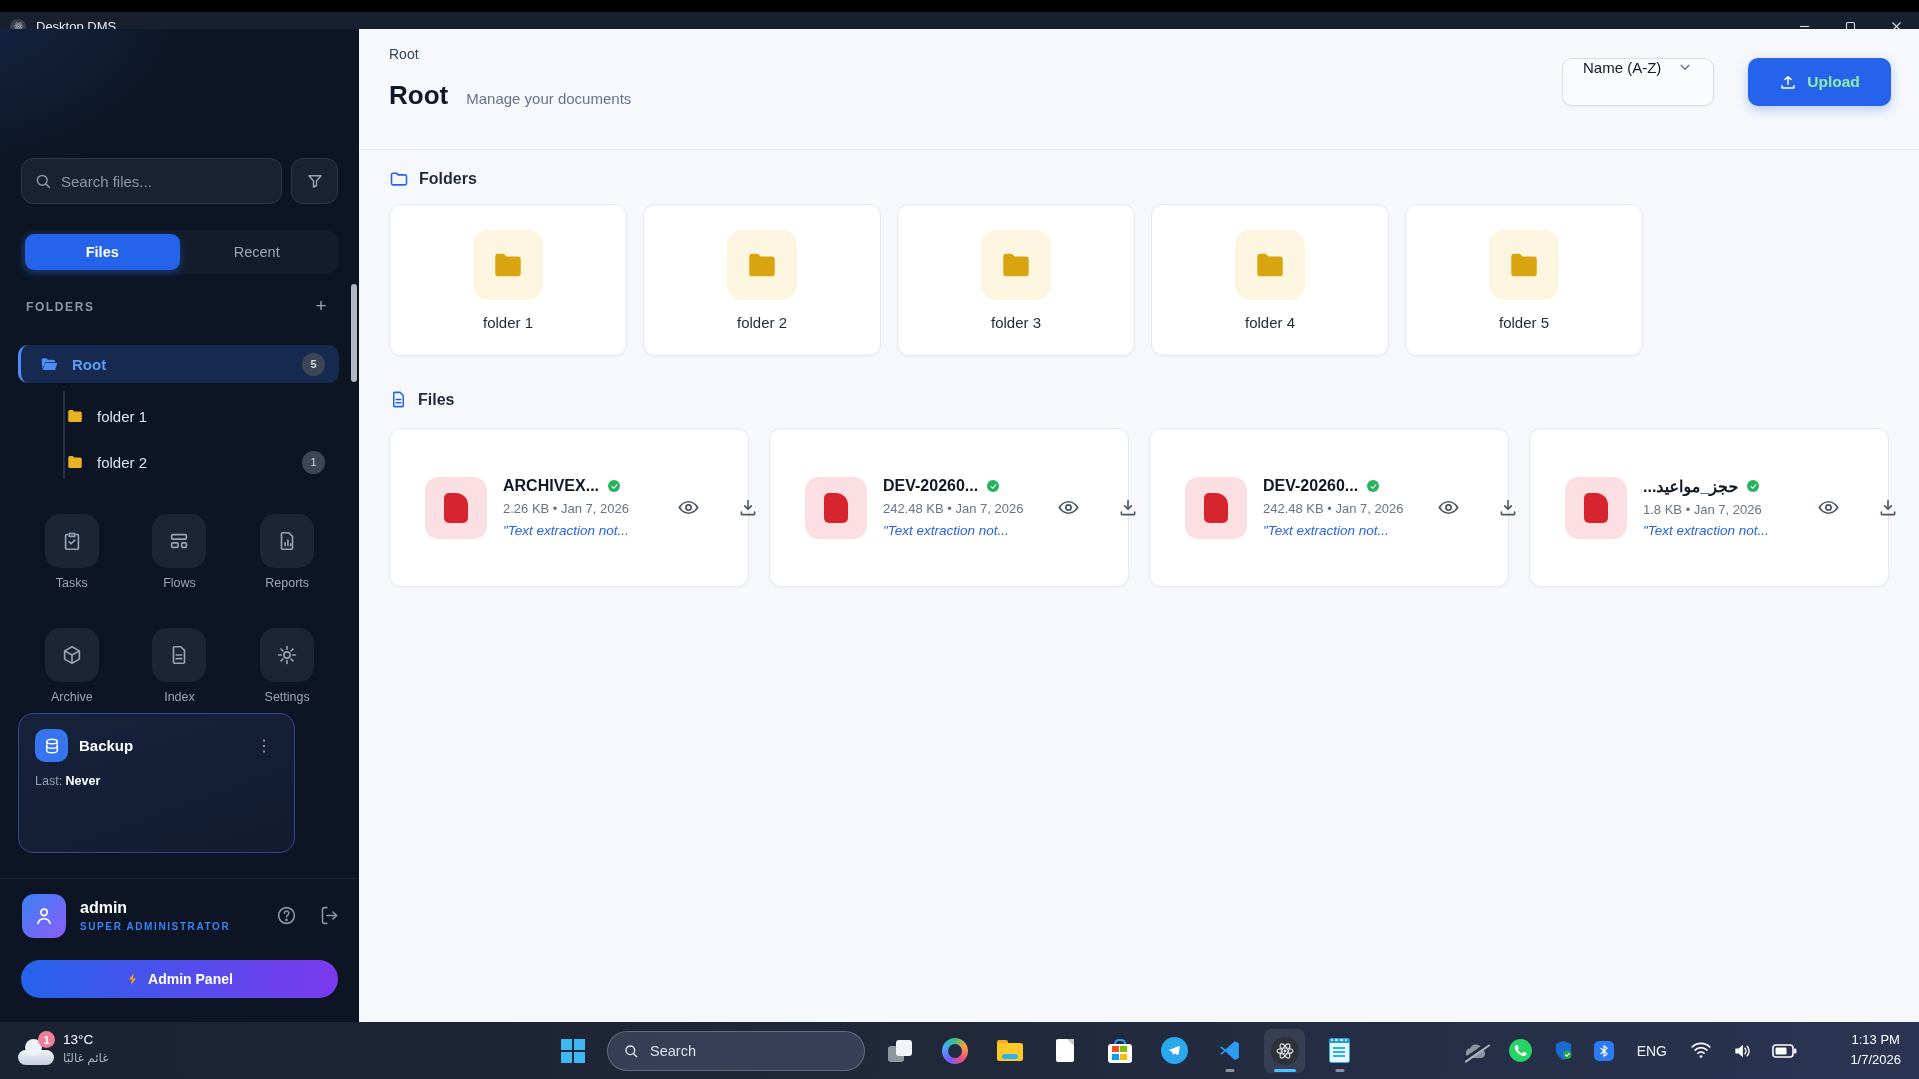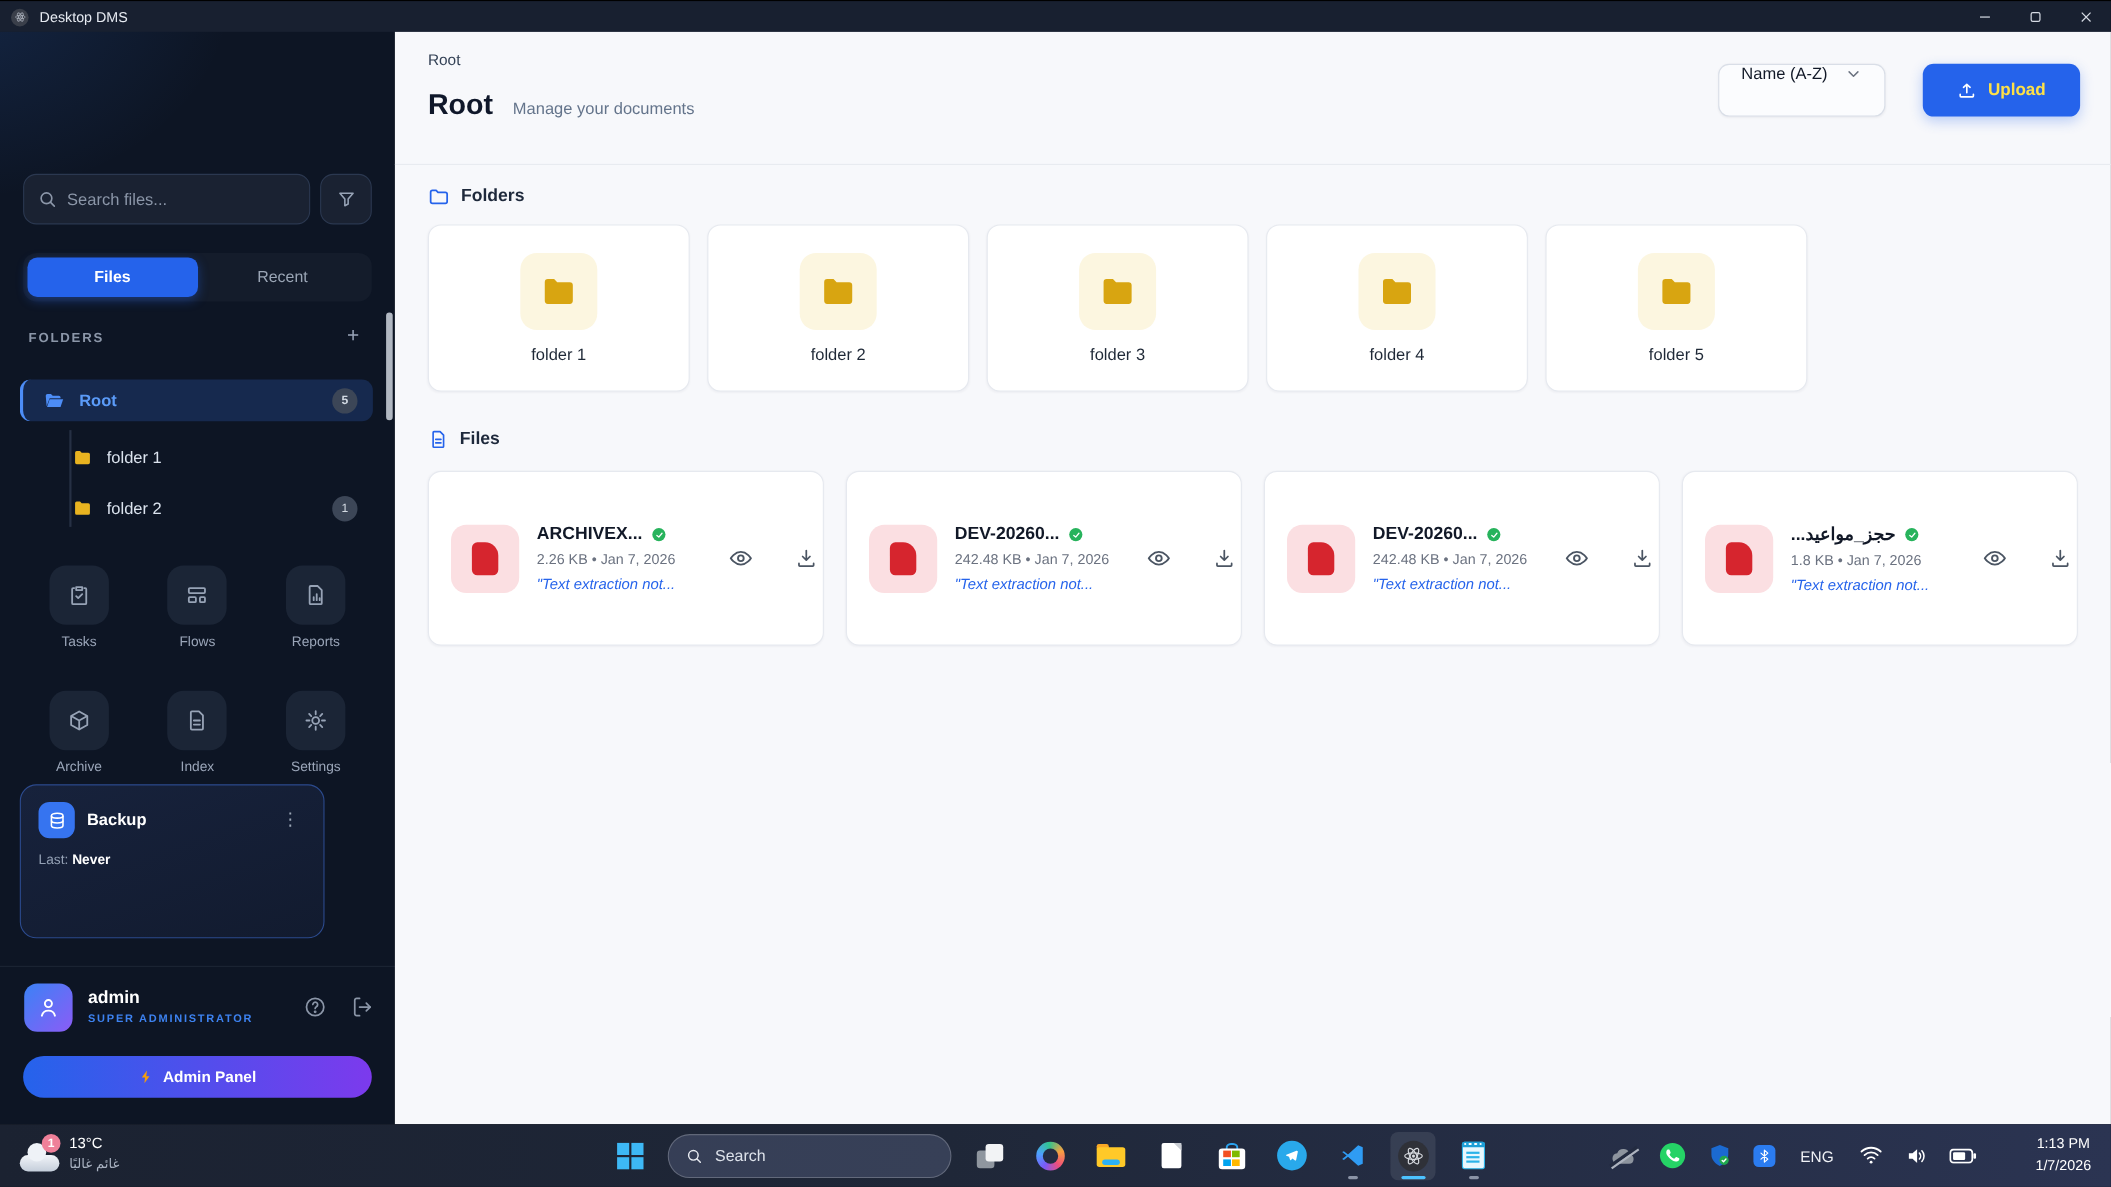--- a/index.html
+++ b/index.html
@@ -1,21 +1,21 @@
 <!DOCTYPE html>
 <html><head>
 <meta charset="utf-8">
 <style>
   * { box-sizing: border-box; margin: 0; padding: 0; }
   html,body { width:1919px; height:1079px; overflow:hidden; background:#000;
     font-family:"Liberation Sans", sans-serif; -webkit-font-smoothing:antialiased; }
   .app { position:relative; width:1919px; height:1079px; }
 
   
-  .titlebar { position:absolute; left:0; top:1px; width:1919px; height:29px;
+  .titlebar { position:absolute; left:0; top:12px; width:1919px; height:29px;
     background:#182030; display:flex; align-items:center; color:#e3e7ee; }
   .titlebar .appicon { width:16px; height:16px; border-radius:50%; background:#3a3f4a;
     margin:0 10px 0 10px; display:flex; align-items:center; justify-content:center; }
   .titlebar .title { font-size:13px; color:#e6eaf1; }
   .win-controls { margin-left:auto; display:flex; height:29px; }
   .win-btn { width:46px; height:29px; display:flex; align-items:center; justify-content:center;
     color:#d6dbe4; }
 
   
   .sidebar { position:absolute; left:0; top:29px; width:359px; height:993px;
@@ -106,39 +106,39 @@
   .breadcrumb { position:absolute; left:30px; top:17px; font-size:14px; color:#334155; }
   .page-title-row { position:absolute; left:30px; top:51px; display:flex; align-items:baseline; gap:18px; }
   .page-title { font-size:26px; font-weight:800; color:#0f172a; }
   .page-sub { font-size:15px; color:#64748b; }
   .header-actions { position:absolute; right:28px; top:29px; display:flex; gap:34px; }
   .sort-select { height:48px; min-width:152px; background:#fbfcfe; border:1px solid #d9dee7;
     border-radius:10px; display:flex; align-items:flex-start; gap:16px; padding:0 16px 0 20px;
     font-size:15px; color:#111827; box-shadow:0 1px 2px rgba(16,24,40,.05); }
   .sort-select .chev { color:#6b7280; }
   .upload-btn { height:48px; min-width:143px; border:none; border-radius:10px; background:#2563eb;
-    color:#fde047; font-size:15.5px; font-weight:700; display:flex; align-items:center;
+    color:#86efac; font-size:15.5px; font-weight:700; display:flex; align-items:center;
     justify-content:center; gap:10px; font-family:"Liberation Sans", sans-serif;
     box-shadow:0 4px 12px rgba(37,99,235,.3); }
 
   .section-head { position:absolute; left:30px; display:flex; align-items:center; gap:10px; }
   .section-label { font-size:16px; font-weight:700; color:#1e293b; }
 
   .folder-cards { position:absolute; left:30px; top:175px; display:flex; gap:16px; }
   .folder-card { width:238px; height:152px; background:#fff; border:1px solid #e6e9ef;
     border-radius:12px; box-shadow:0 1px 2px rgba(16,24,40,.04); display:flex;
     flex-direction:column; align-items:center; justify-content:center; gap:14px; }
   .folder-tile { width:70px; height:70px; border-radius:15px; background:#fcf6e0;
     display:flex; align-items:center; justify-content:center; }
   .folder-card-label { font-size:15px; color:#1f2937; }
 
   .file-cards { position:absolute; left:30px; top:399px; display:flex; gap:20px; }
   .file-card { width:360px; height:159px; background:#fff; border:1px solid #e6e9ef;
     border-radius:12px; box-shadow:0 1px 2px rgba(16,24,40,.04);
-    display:flex; align-items:center; padding:0 20px; gap:16px; }
+    display:flex; align-items:center; padding:0 35px; gap:16px; }
   .file-tile { width:62px; height:62px; border-radius:14px; background:#fbdfe2; flex:none;
     display:flex; align-items:center; justify-content:center; }
   .file-doc { width:24px; height:30px; background:#d6252e; border-radius:5px 12px 5px 5px; }
   .file-text { width:158px; flex:none; }
   .file-title-row { display:flex; align-items:center; gap:9px; }
   .file-title { font-size:16px; font-weight:700; color:#111827; white-space:nowrap;
     overflow:hidden; max-width:136px; }
   .check-dot { width:12px; height:12px; border-radius:50%; background:#27b35c; flex:none;
     display:flex; align-items:center; justify-content:center; }
   .file-meta { margin-top:5px; font-size:13px; color:#6b7280; line-height:1.35; }

